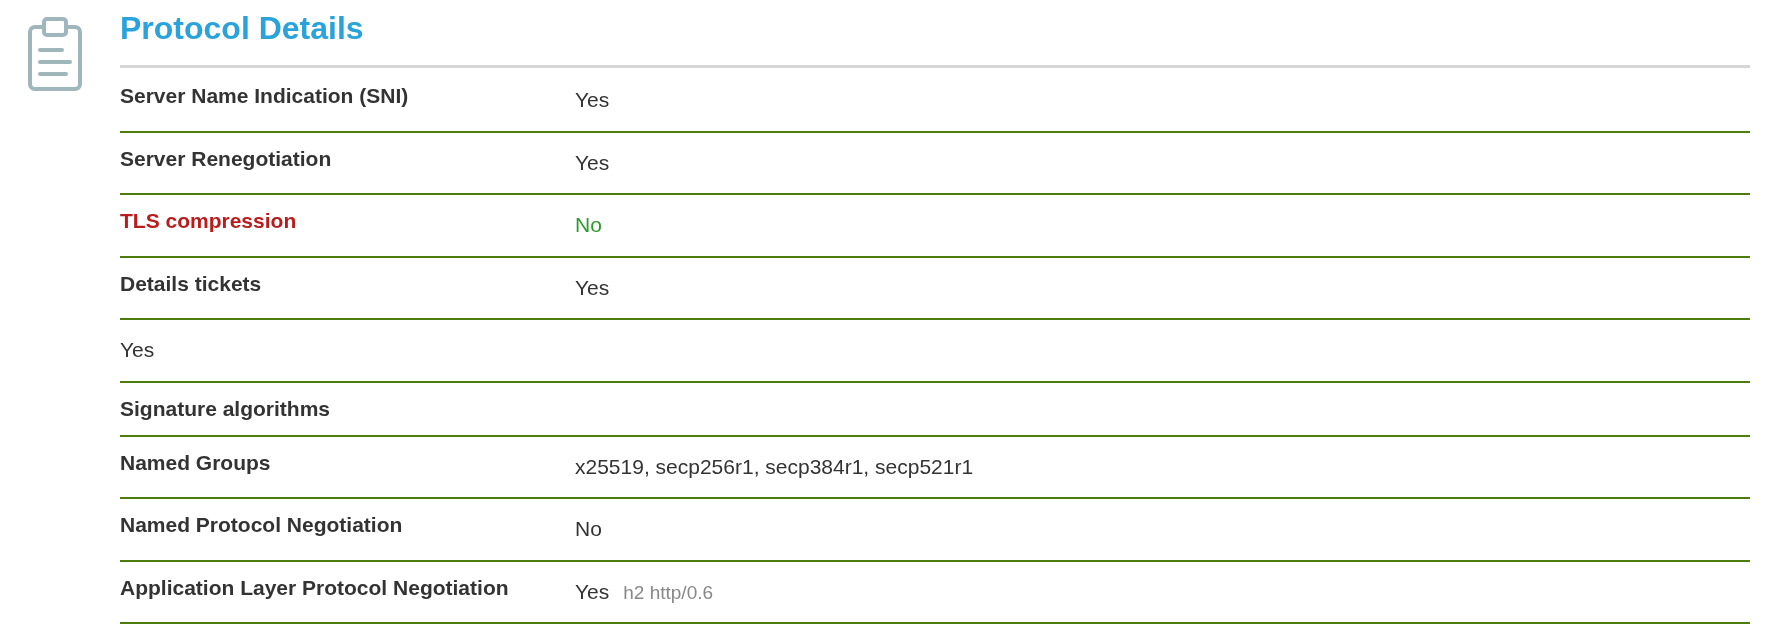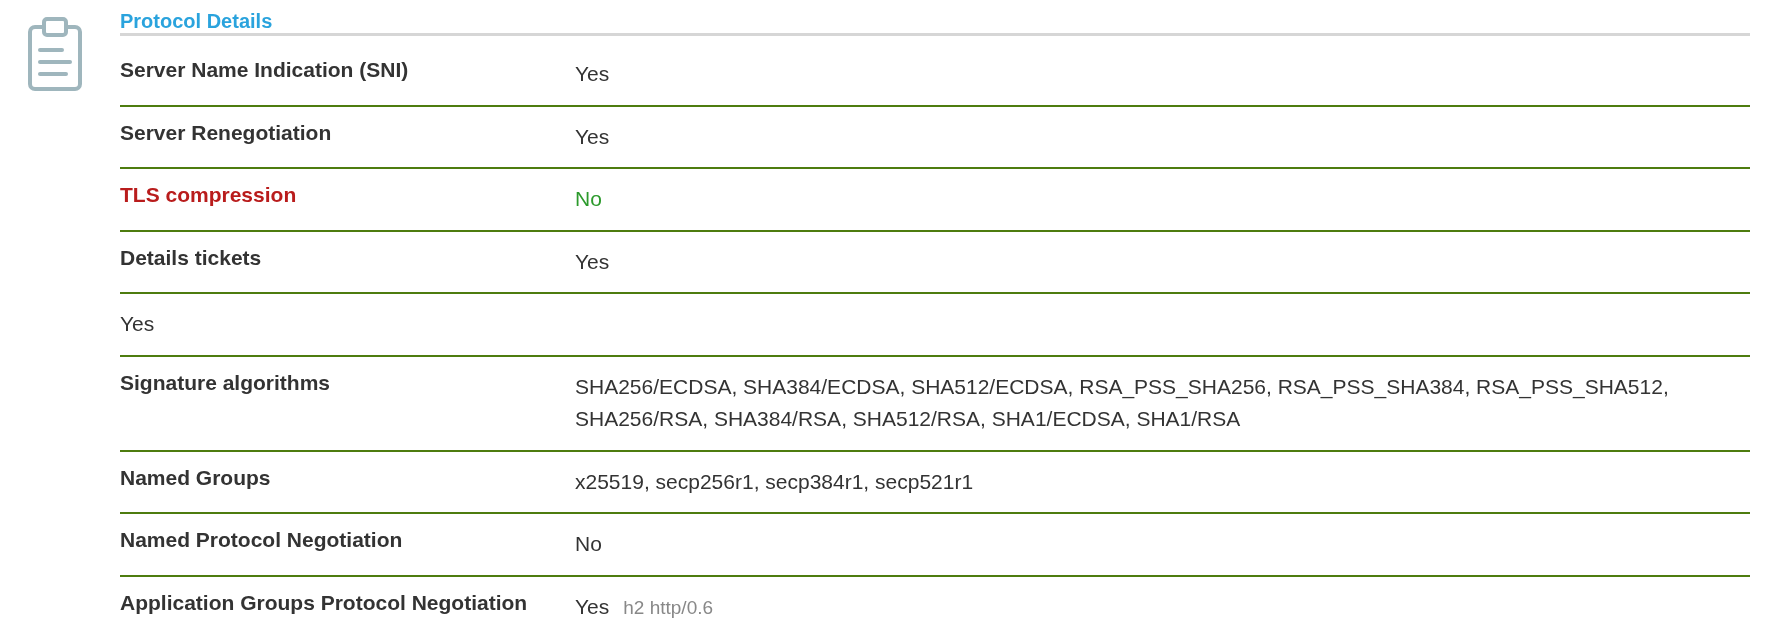--- a/index.html
+++ b/index.html
@@ -24,25 +24,25 @@
     }
     .clipboard-svg {
       width: 70px;
       height: 80px;
     }
     .content {
       flex: 1;
     }
     .section-title {
       color: #2aa3dd;
-      font-size: 20px;
+      font-size: 32px;
       font-weight: 600;
-      padding-bottom: 0;
+      padding-bottom: 18px;
       border-bottom: 3px solid #d6d6d6;
-      margin-bottom: 8px;
+      margin-bottom: 2px;
     }
     .row {
       display: flex;
       align-items: flex-start;
       border-bottom: 2px solid #4d7c0f;
       padding: 14px 0;
       min-height: 50px;
     }
     .row-label {
       width: 455px;
@@ -108,34 +108,33 @@
       <div class="row-label">Details tickets</div>
       <div class="row-value">Yes</div>
     </div>
 
     <div class="row">
       <div class="row-value">Yes</div>
     </div>
 
     <div class="row">
       <div class="row-label">Signature algorithms</div>
-      <div class="row-value">SHA256/ECDSA, SHA384/ECDSA, SHA512/ECDSA, RSA_PSS_SHA256, RSA_PSS_SHA384, RSA_PSS_SHA512, SHA256/RSA, SHA384/RSA, SHA512/RSA, SHA1/ECDSA, SHA1/RSA</div>
     </div>
 
     <div class="row">
       <div class="row-label">Named Groups</div>
       <div class="row-value">x25519, secp256r1, secp384r1, secp521r1</div>
     </div>
 
     <div class="row">
       <div class="row-label">Named Protocol Negotiation</div>
       <div class="row-value">No</div>
     </div>
 
     <div class="row">
-      <div class="row-label">Application Groups Protocol Negotiation</div>
+      <div class="row-label">Application Layer Protocol Negotiation</div>
       <div class="row-value">
         <span>Yes</span><span class="row-value-extra">h2 http/0.6</span>
       </div>
     </div>
 
   </div>
 </div>
 
 </body></html>

